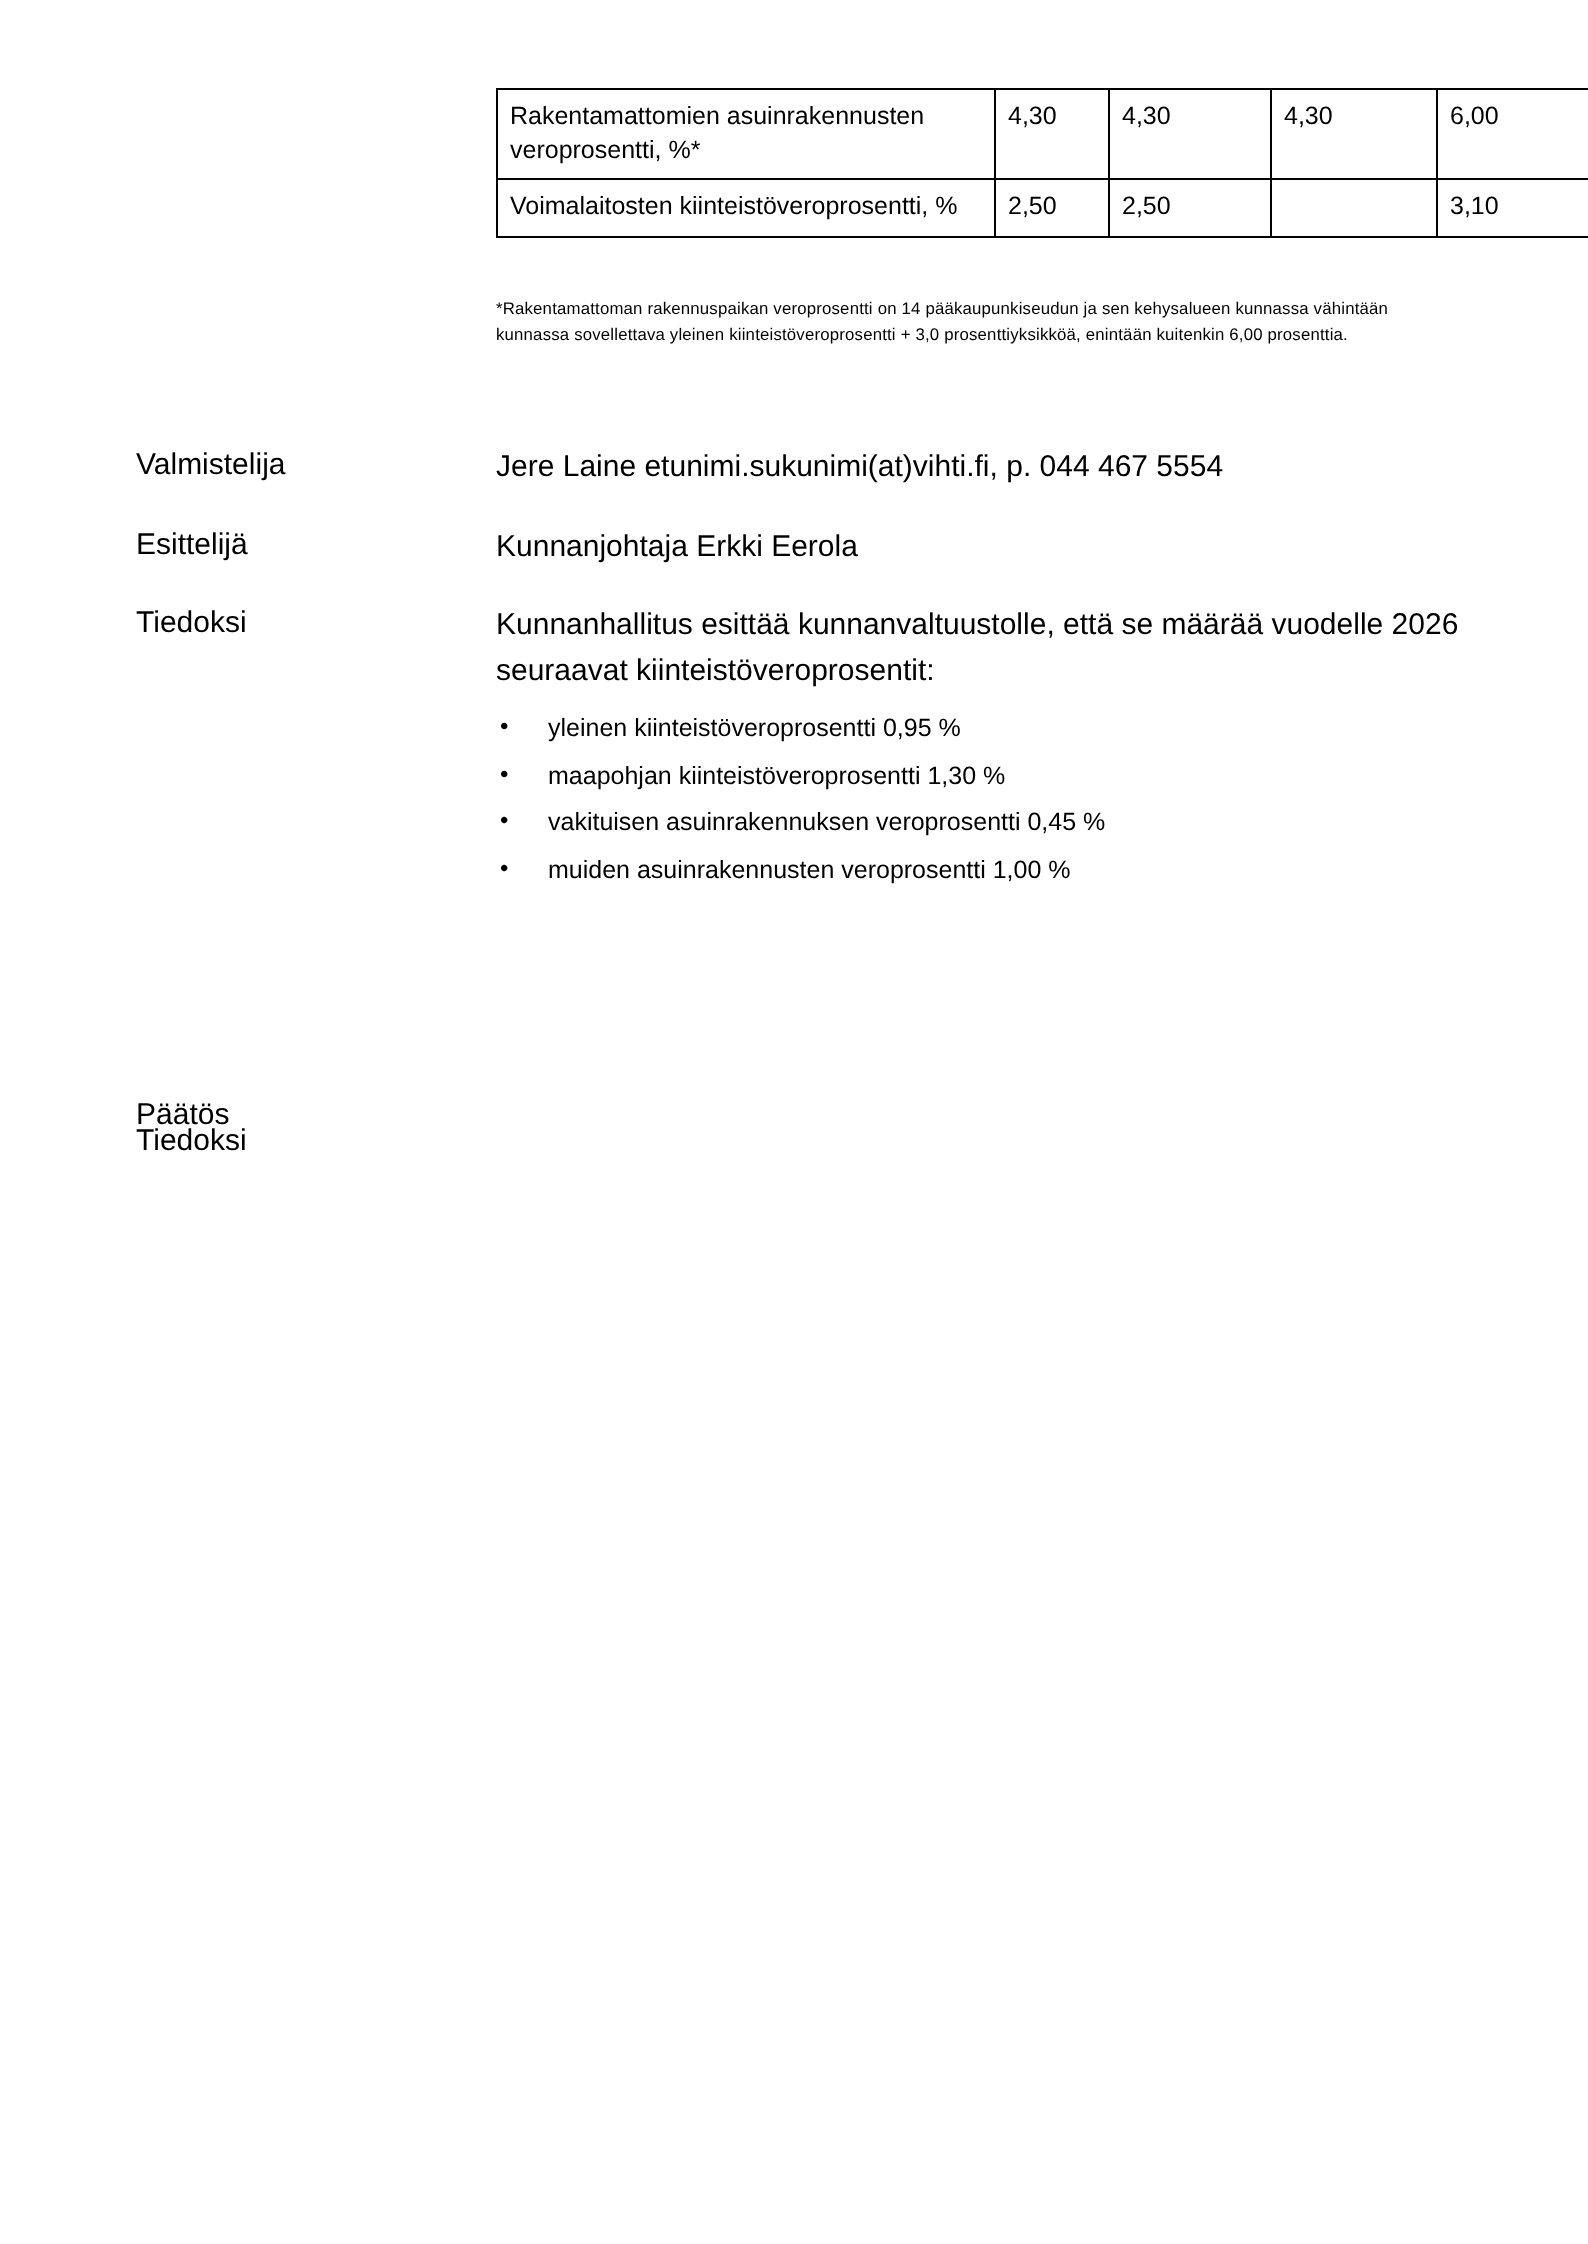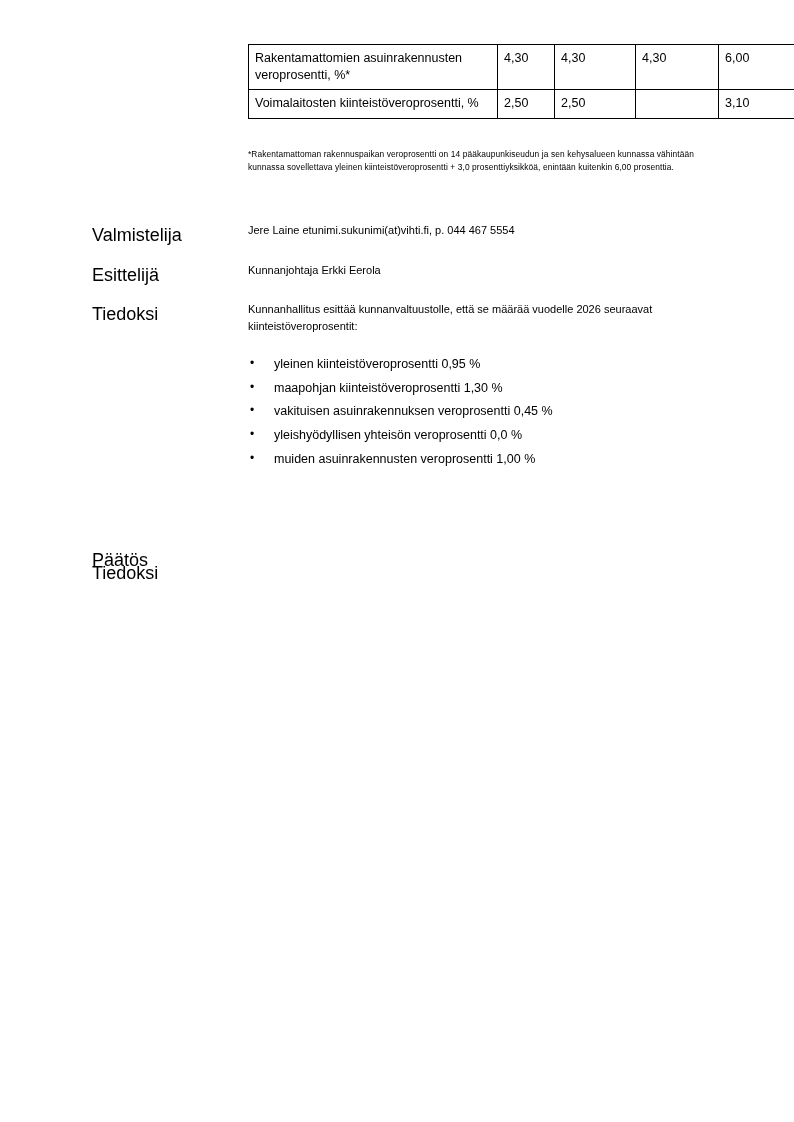--- a/index.html
+++ b/index.html
@@ -58,29 +58,29 @@
   }
 
   
   .field-row {
     position: absolute;
     left: 0;
     width: 794px;
   }
   .field-label {
     position: absolute;
-    left: 92px;
-    font-size: 18px;
+    left: 68px;
+    font-size: 15px;
     line-height: 1.45;
   }
   .field-value {
     position: absolute;
     left: 248px;
     width: 490px;
-    font-size: 11px;
+    font-size: 15px;
     line-height: 1.55;
   }
 
   .r-valmistelija { top: 222px; }
   .r-esittelija { top: 262px; }
   .r-ehdotus { top: 301px; }
   .r-paatos { top: 547px; }
   .r-tiedoksi { top: 560px; }
 
   
@@ -146,21 +146,20 @@
 
   <div class="field-row r-ehdotus">
     <div class="field-label">Tiedoksi</div>
     <div class="field-value">Kunnanhallitus esittää kunnanvaltuustolle, että se määrää vuodelle 2026 seuraavat kiinteistöveroprosentit:</div>
   </div>
 
   <ul class="bullets">
     <li>yleinen kiinteistöveroprosentti 0,95 %</li>
     <li>maapohjan kiinteistöveroprosentti 1,30 %</li>
     <li>vakituisen asuinrakennuksen veroprosentti 0,45 %</li>
-    <li>yleishyödyllisen yhteisön veroprosentti 0,0 %</li>
     <li>muiden asuinrakennusten veroprosentti 1,00 %</li>
   </ul>
 
   <div class="field-row r-paatos">
     <div class="field-label">Päätös</div>
     <div class="field-value"></div>
   </div>
 
   <div class="field-row r-tiedoksi">
     <div class="field-label">Tiedoksi</div>

